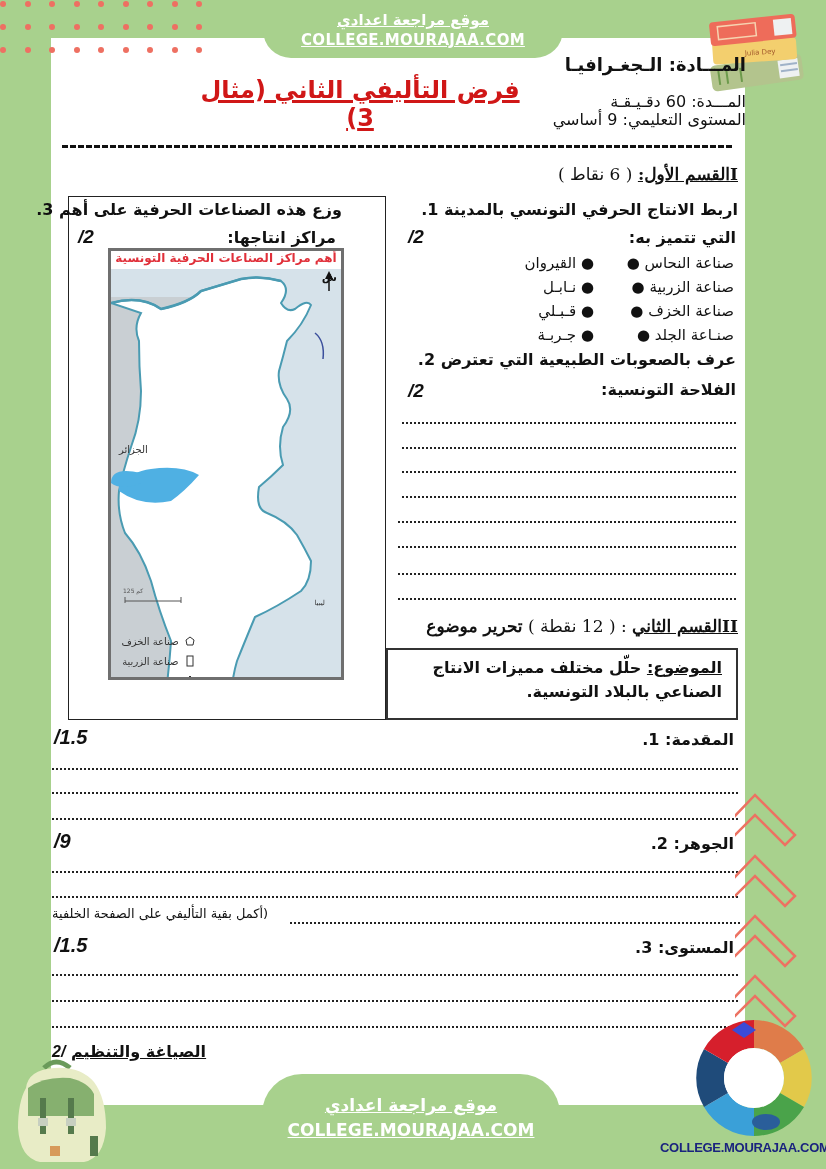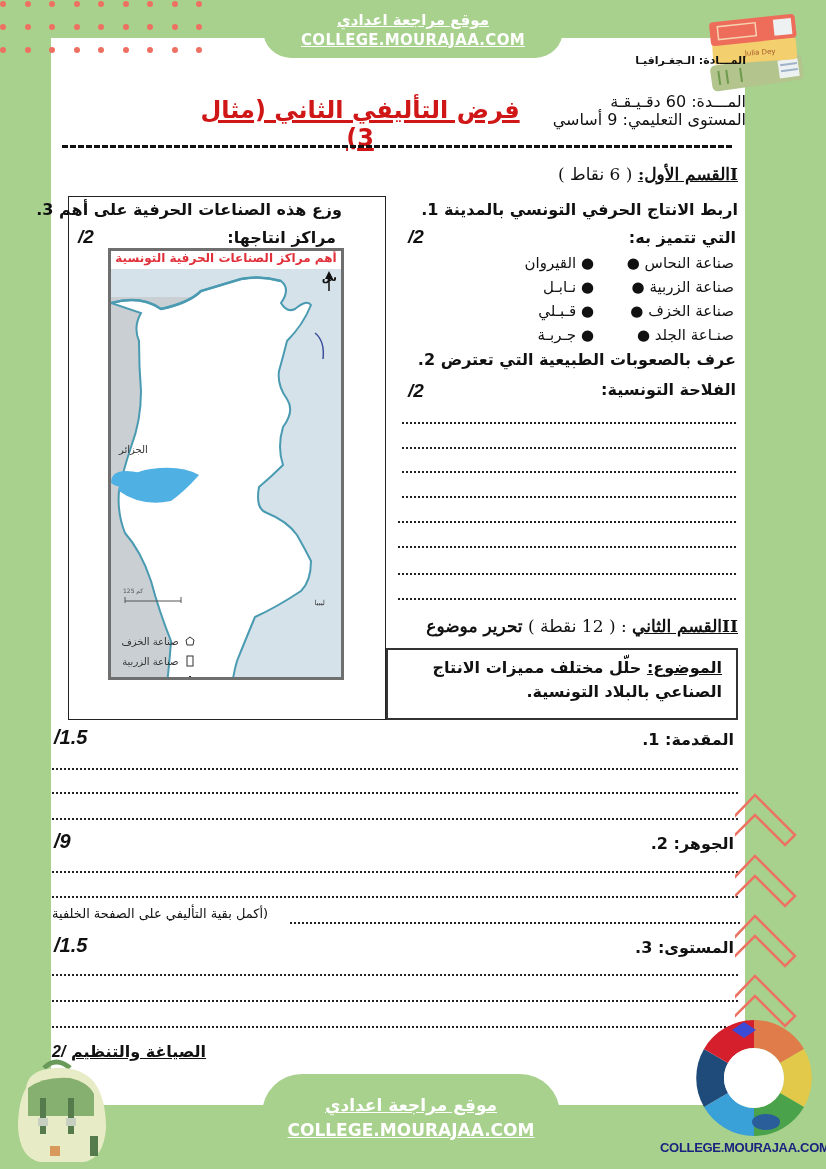--- a/index.html
+++ b/index.html
@@ -40,21 +40,21 @@
   .tab-bottom .ar { font-size: 17px; font-weight: bold; text-decoration: underline; padding-top: 18px; line-height: 26px; direction: rtl; }
   .tab-bottom .en { font-size: 17px; font-weight: bold; text-decoration: underline; line-height: 24px; }
 
   .rtl { direction: rtl; }
   .abs { position: absolute; }
 
   .title {
     position: absolute; left: 190px; top: 76px; width: 340px;
     color: #d01717; font-size: 24px; font-weight: bold;
     text-decoration: underline; text-decoration-thickness: 3px;
-    direction: rtl; text-align: center; margin-top: 20px;
+    direction: rtl; text-align: center;
   }
 
   .info-line { position: absolute; right: 80px; font-size: 16px; direction: rtl; text-align: right; }
 
   .dash-rule {
     position: absolute; left: 62px; top: 145px; width: 672px; height: 3px;
     background-image: repeating-linear-gradient(90deg, #111 0 6px, transparent 6px 8px);
   }
 
   .dotted-line {
@@ -161,21 +161,21 @@
   </g>
   <g transform="rotate(-6 55 20)">
     <rect x="12" y="6" width="86" height="24" rx="4" fill="#ee6c5a"></rect>
     <rect x="76" y="10" width="18" height="16" fill="#eef1f2"></rect>
     <rect x="20" y="11" width="38" height="13" fill="none" stroke="#f6d3b0" stroke-width="1.5"></rect>
   </g>
 </svg>
 
 <div class="title">فرض التأليفي الثاني (مثال 3)</div>
 
-<div class="info-line" style="top:54px;font-weight:bold;font-size:11px;">
+<div class="info-line" style="top:54px;font-weight:bold;font-size:18px;">
   <span>المـــادة:</span>
   <span>الـجغـرافيـا</span>
 </div>
 <div class="info-line" style="top:92px;">
   <span>المـــدة:</span>
   <span>60 دقـيـقـة</span>
 </div>
 <div class="info-line" style="top:110px;">
   <span>المستوى التعليمي:</span>
   <span>9 أساسي</span>

